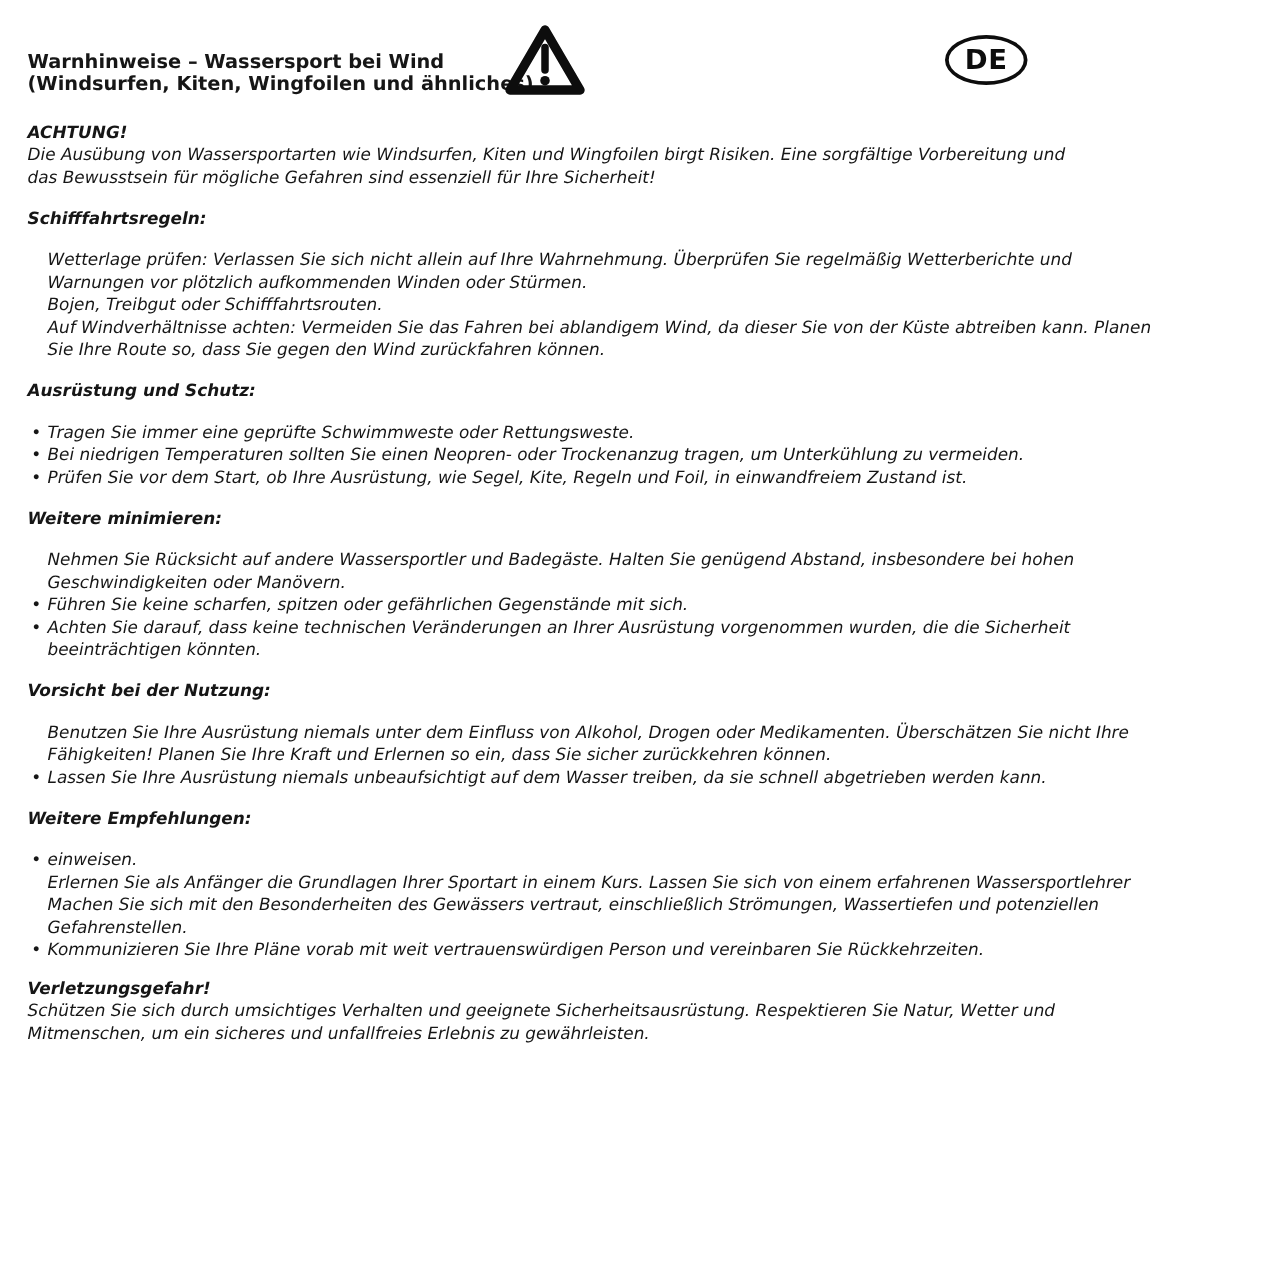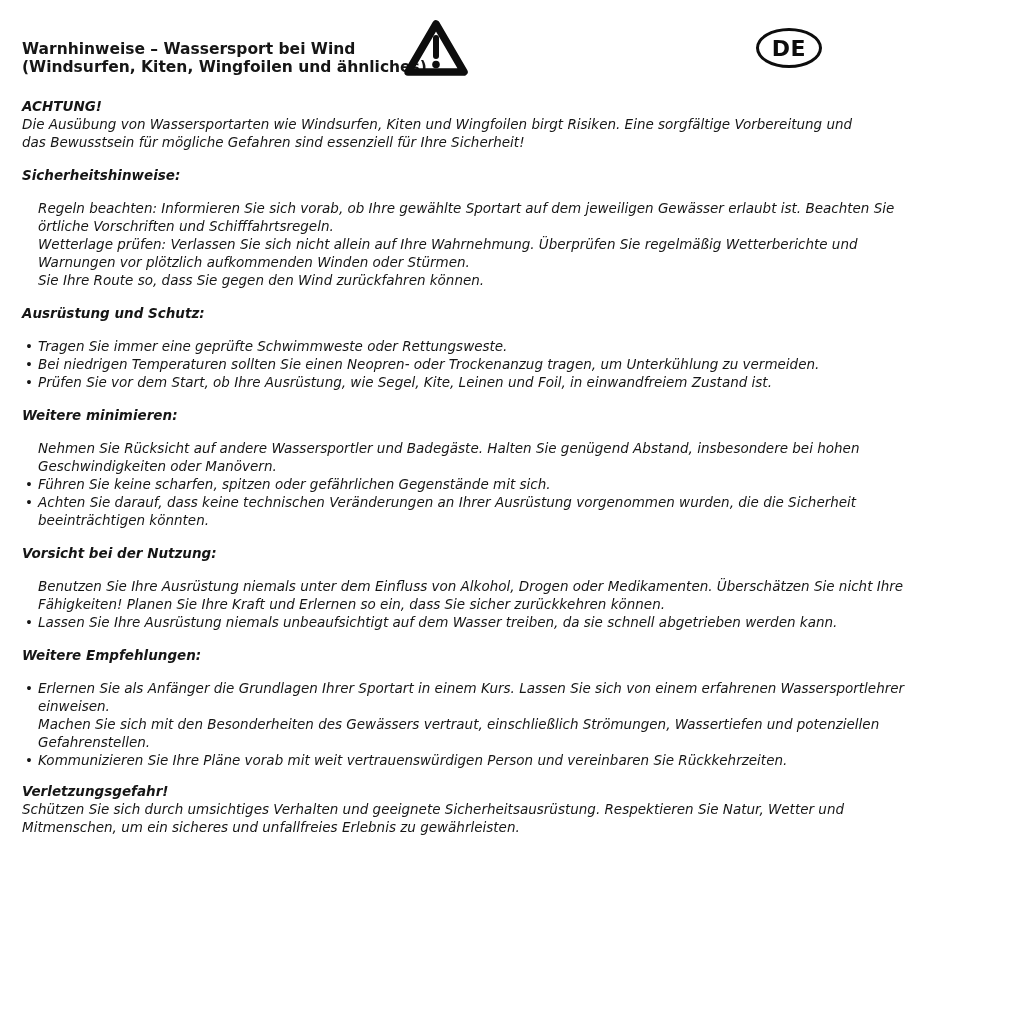--- a/index.html
+++ b/index.html
@@ -103,49 +103,47 @@
 
   <div class="section flush">
     <div class="heading">ACHTUNG!</div>
     <div class="item plain">
       <div class="line">Die Ausübung von Wassersportarten wie Windsurfen, Kiten und Wingfoilen birgt Risiken. Eine sorgfältige Vorbereitung und</div>
       <div class="line">das Bewusstsein für mögliche Gefahren sind essenziell für Ihre Sicherheit!</div>
     </div>
   </div>
 
   <div class="section">
-    <div class="heading">Sicherheitshinweise:</div>
-    <div class="item indent">
-      <div class="line">Regeln beachten: Informieren Sie sich vorab, ob Ihre gewählte Sportart auf dem jeweiligen Gewässer erlaubt ist. Beachten Sie</div>
-      <div class="line">örtliche Vorschriften und Schifffahrtsregeln.</div>
-    </div>
+    <div class="heading">Schifffahrtsregeln:</div>
     <div class="item indent">
       <div class="line">Wetterlage prüfen: Verlassen Sie sich nicht allein auf Ihre Wahrnehmung. Überprüfen Sie regelmäßig Wetterberichte und</div>
       <div class="line">Warnungen vor plötzlich aufkommenden Winden oder Stürmen.</div>
     </div>
     <div class="item indent">
+      <div class="line">Bojen, Treibgut oder Schifffahrtsrouten.</div>
     </div>
     <div class="item indent">
+      <div class="line">Auf Windverhältnisse achten: Vermeiden Sie das Fahren bei ablandigem Wind, da dieser Sie von der Küste abtreiben kann. Planen</div>
       <div class="line">Sie Ihre Route so, dass Sie gegen den Wind zurückfahren können.</div>
     </div>
   </div>
 
   <div class="section">
     <div class="heading">Ausrüstung und Schutz:</div>
     <div class="item bullet">
       <span class="bullet-glyph">•</span>
       <div class="line">Tragen Sie immer eine geprüfte Schwimmweste oder Rettungsweste.</div>
     </div>
     <div class="item bullet">
       <span class="bullet-glyph">•</span>
       <div class="line">Bei niedrigen Temperaturen sollten Sie einen Neopren- oder Trockenanzug tragen, um Unterkühlung zu vermeiden.</div>
     </div>
     <div class="item bullet">
       <span class="bullet-glyph">•</span>
-      <div class="line">Prüfen Sie vor dem Start, ob Ihre Ausrüstung, wie Segel, Kite, Leinen und Foil, in einwandfreiem Zustand ist.</div>
+      <div class="line">Prüfen Sie vor dem Start, ob Ihre Ausrüstung, wie Segel, Kite, Regeln und Foil, in einwandfreiem Zustand ist.</div>
     </div>
   </div>
 
   <div class="section">
     <div class="heading">Weitere minimieren:</div>
     <div class="item indent">
       <div class="line">Nehmen Sie Rücksicht auf andere Wassersportler und Badegäste. Halten Sie genügend Abstand, insbesondere bei hohen</div>
       <div class="line">Geschwindigkeiten oder Manövern.</div>
     </div>
     <div class="item bullet">
@@ -168,22 +166,22 @@
     <div class="item bullet">
       <span class="bullet-glyph">•</span>
       <div class="line">Lassen Sie Ihre Ausrüstung niemals unbeaufsichtigt auf dem Wasser treiben, da sie schnell abgetrieben werden kann.</div>
     </div>
   </div>
 
   <div class="section">
     <div class="heading">Weitere Empfehlungen:</div>
     <div class="item bullet">
       <span class="bullet-glyph">•</span>
+      <div class="line">einweisen.</div>
       <div class="line">Erlernen Sie als Anfänger die Grundlagen Ihrer Sportart in einem Kurs. Lassen Sie sich von einem erfahrenen Wassersportlehrer</div>
-      <div class="line">einweisen.</div>
     </div>
     <div class="item indent">
       <div class="line">Machen Sie sich mit den Besonderheiten des Gewässers vertraut, einschließlich Strömungen, Wassertiefen und potenziellen</div>
       <div class="line">Gefahrenstellen.</div>
     </div>
     <div class="item bullet">
       <span class="bullet-glyph">•</span>
       <div class="line">Kommunizieren Sie Ihre Pläne vorab mit weit vertrauenswürdigen Person und vereinbaren Sie Rückkehrzeiten.</div>
     </div>
   </div>

